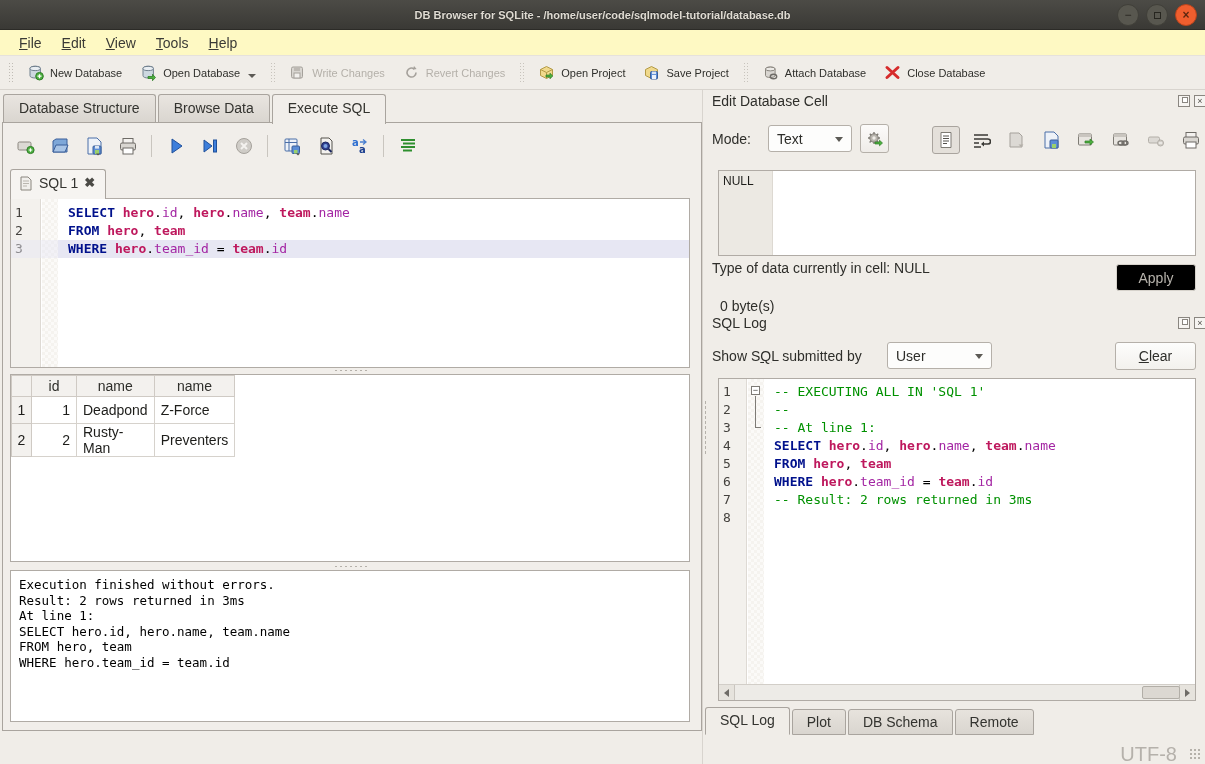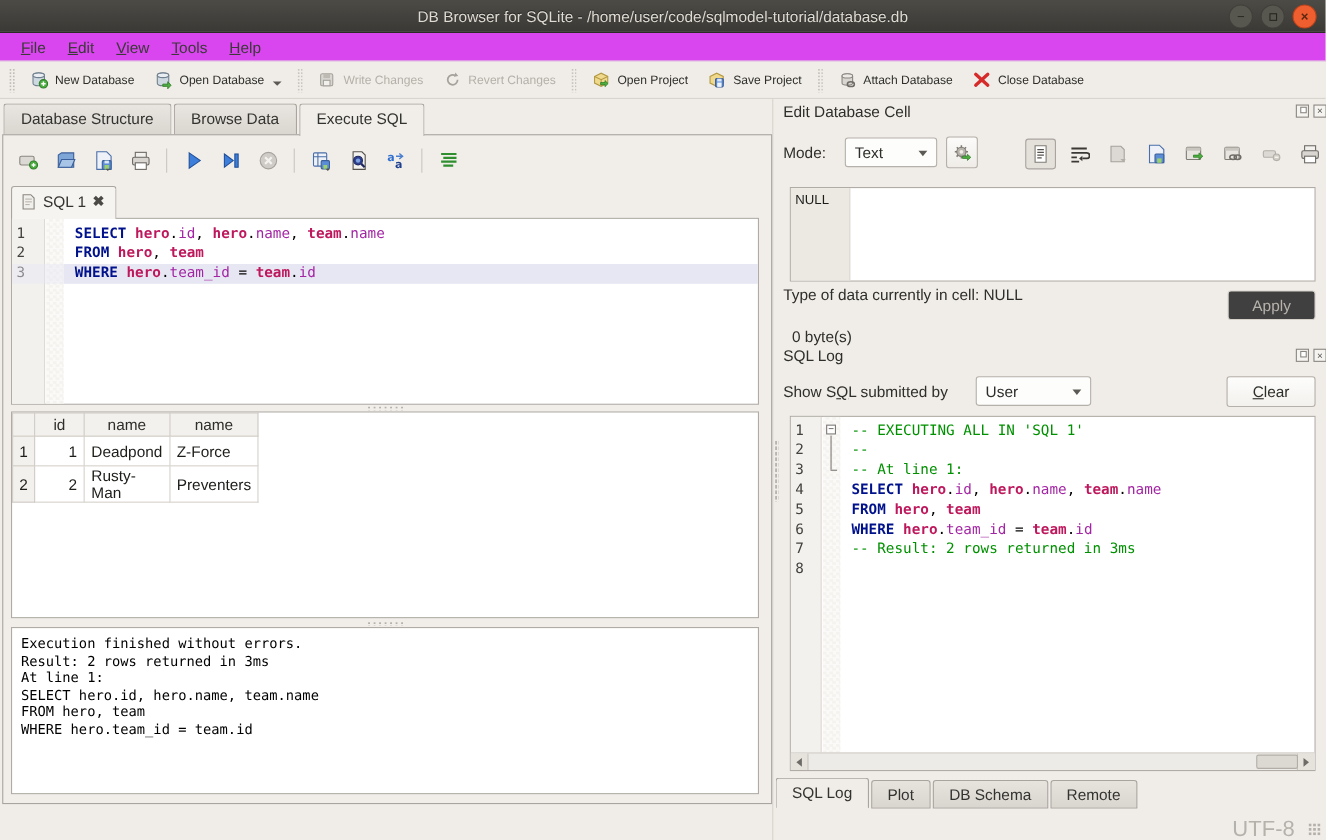--- a/index.html
+++ b/index.html
@@ -4,29 +4,29 @@
 <style>
   * { margin:0; padding:0; box-sizing:border-box; }
   html,body { width:1205px; height:764px; overflow:hidden; background:#f0ede8;
     font-family:"Liberation Sans", sans-serif; }
   .window { position:absolute; inset:0; width:1205px; height:764px; background:#f0ede8; }
 
   
   .titlebar { position:absolute; left:0; top:0; width:1205px; height:30px;
     background:linear-gradient(#4c4b46,#3a3935); border-bottom:1px solid #2c2b27;
     display:flex; align-items:center; justify-content:center; }
-  .titlebar-text { color:#dfdbd2; font-weight:normal; font-size:14px; text-shadow:0 -1px 0 #222; }
+  .titlebar-text { color:#dfdbd2; font-weight:bold; font-size:11px; text-shadow:0 -1px 0 #222; }
   .win-controls { position:absolute; right:8px; top:4px; display:flex; gap:7px; }
   .win-btn { width:22px; height:22px; border-radius:50%; background:#58574f; border:1px solid #403f39;
     color:#26251f; font-size:12px; display:flex; align-items:center; justify-content:center; cursor:default; }
   .win-btn .sq { width:7px; height:7px; border:1.5px solid #26251f; }
   .win-btn.close { background:#ef5e2e; border-color:#b9431c; color:#5c2710; font-weight:bold; }
 
   
-  .menubar { position:absolute; left:0; top:30px; width:1205px; height:26px; background:#d946ef;
+  .menubar { position:absolute; left:0; top:30px; width:1205px; height:26px; background:#fef9c3;
     display:flex; align-items:center; padding-left:10px; gap:2px; border-bottom:1px solid #e6e2dc; }
   .menu-item { font-size:14px; color:#3a3a36; padding:3px 9px; cursor:default; }
   .menu-item u { text-decoration:underline; }
 
   
   .toolbar { position:absolute; left:0; top:56px; width:1205px; height:34px; background:#f0ede8;
     border-bottom:1px solid #d8d4ce; display:flex; align-items:center; padding-left:4px; }
   .tb-handle { width:6px; height:22px; margin:0 4px;
     background-image:radial-gradient(#c0bcb5 1px, transparent 1px); background-size:3px 3px; }
   .tb-sep { width:5px; height:22px; margin:0 5px;
@@ -108,21 +108,21 @@
     font-size:9px; line-height:10px; text-align:center; color:#55534e; cursor:default; }
   .dock-ic .inner { position:absolute; right:1px; top:1px; width:6px; height:6px; border:1px solid #8a8680; background:#fff; }
 
   .label { font-size:14px; color:#2e2e2a; position:absolute; }
   .select { position:absolute; height:27px; background:#fdfdfc; border:1px solid #b5b0a9; border-radius:3px;
     font-size:14px; color:#2e2e2a; display:flex; align-items:center; padding:0 8px; cursor:default; }
   .select .arrow { position:absolute; right:8px; top:11px; width:0; height:0;
     border-left:4px solid transparent; border-right:4px solid transparent; border-top:5px solid #5c5a55; }
   .btn { position:absolute; border:1px solid #b5b0a9; border-radius:3px; background:linear-gradient(#fcfbfa,#efece8);
     font-size:14px; color:#2e2e2a; display:flex; align-items:center; justify-content:center; cursor:default; }
-  .btn.disabled { background:#404040; border-color:#d6d2cb; color:#b7b3ac; }
+  .btn.disabled { background:#000000; border-color:#d6d2cb; color:#b7b3ac; }
 
   .cell-tb { position:absolute; top:126px; display:flex; align-items:center; gap:7px; }
   .cell-btn { width:28px; height:28px; display:flex; align-items:center; justify-content:center; border-radius:3px; cursor:default; }
   .cell-btn.pressed { border:1px solid #a9a49e; background:#e4e0da; }
 
   .cell-box { position:absolute; left:718px; top:170px; width:478px; height:86px; background:#fff; border:1px solid #b0aba5; }
   .cell-gutter { position:absolute; left:0; top:0; bottom:0; width:54px; background:#ece9e3; border-right:1px solid #ddd9d2; }
   .cell-null { position:absolute; left:4px; top:3px; font-size:12px; color:#1d1d1a; }
 
   

